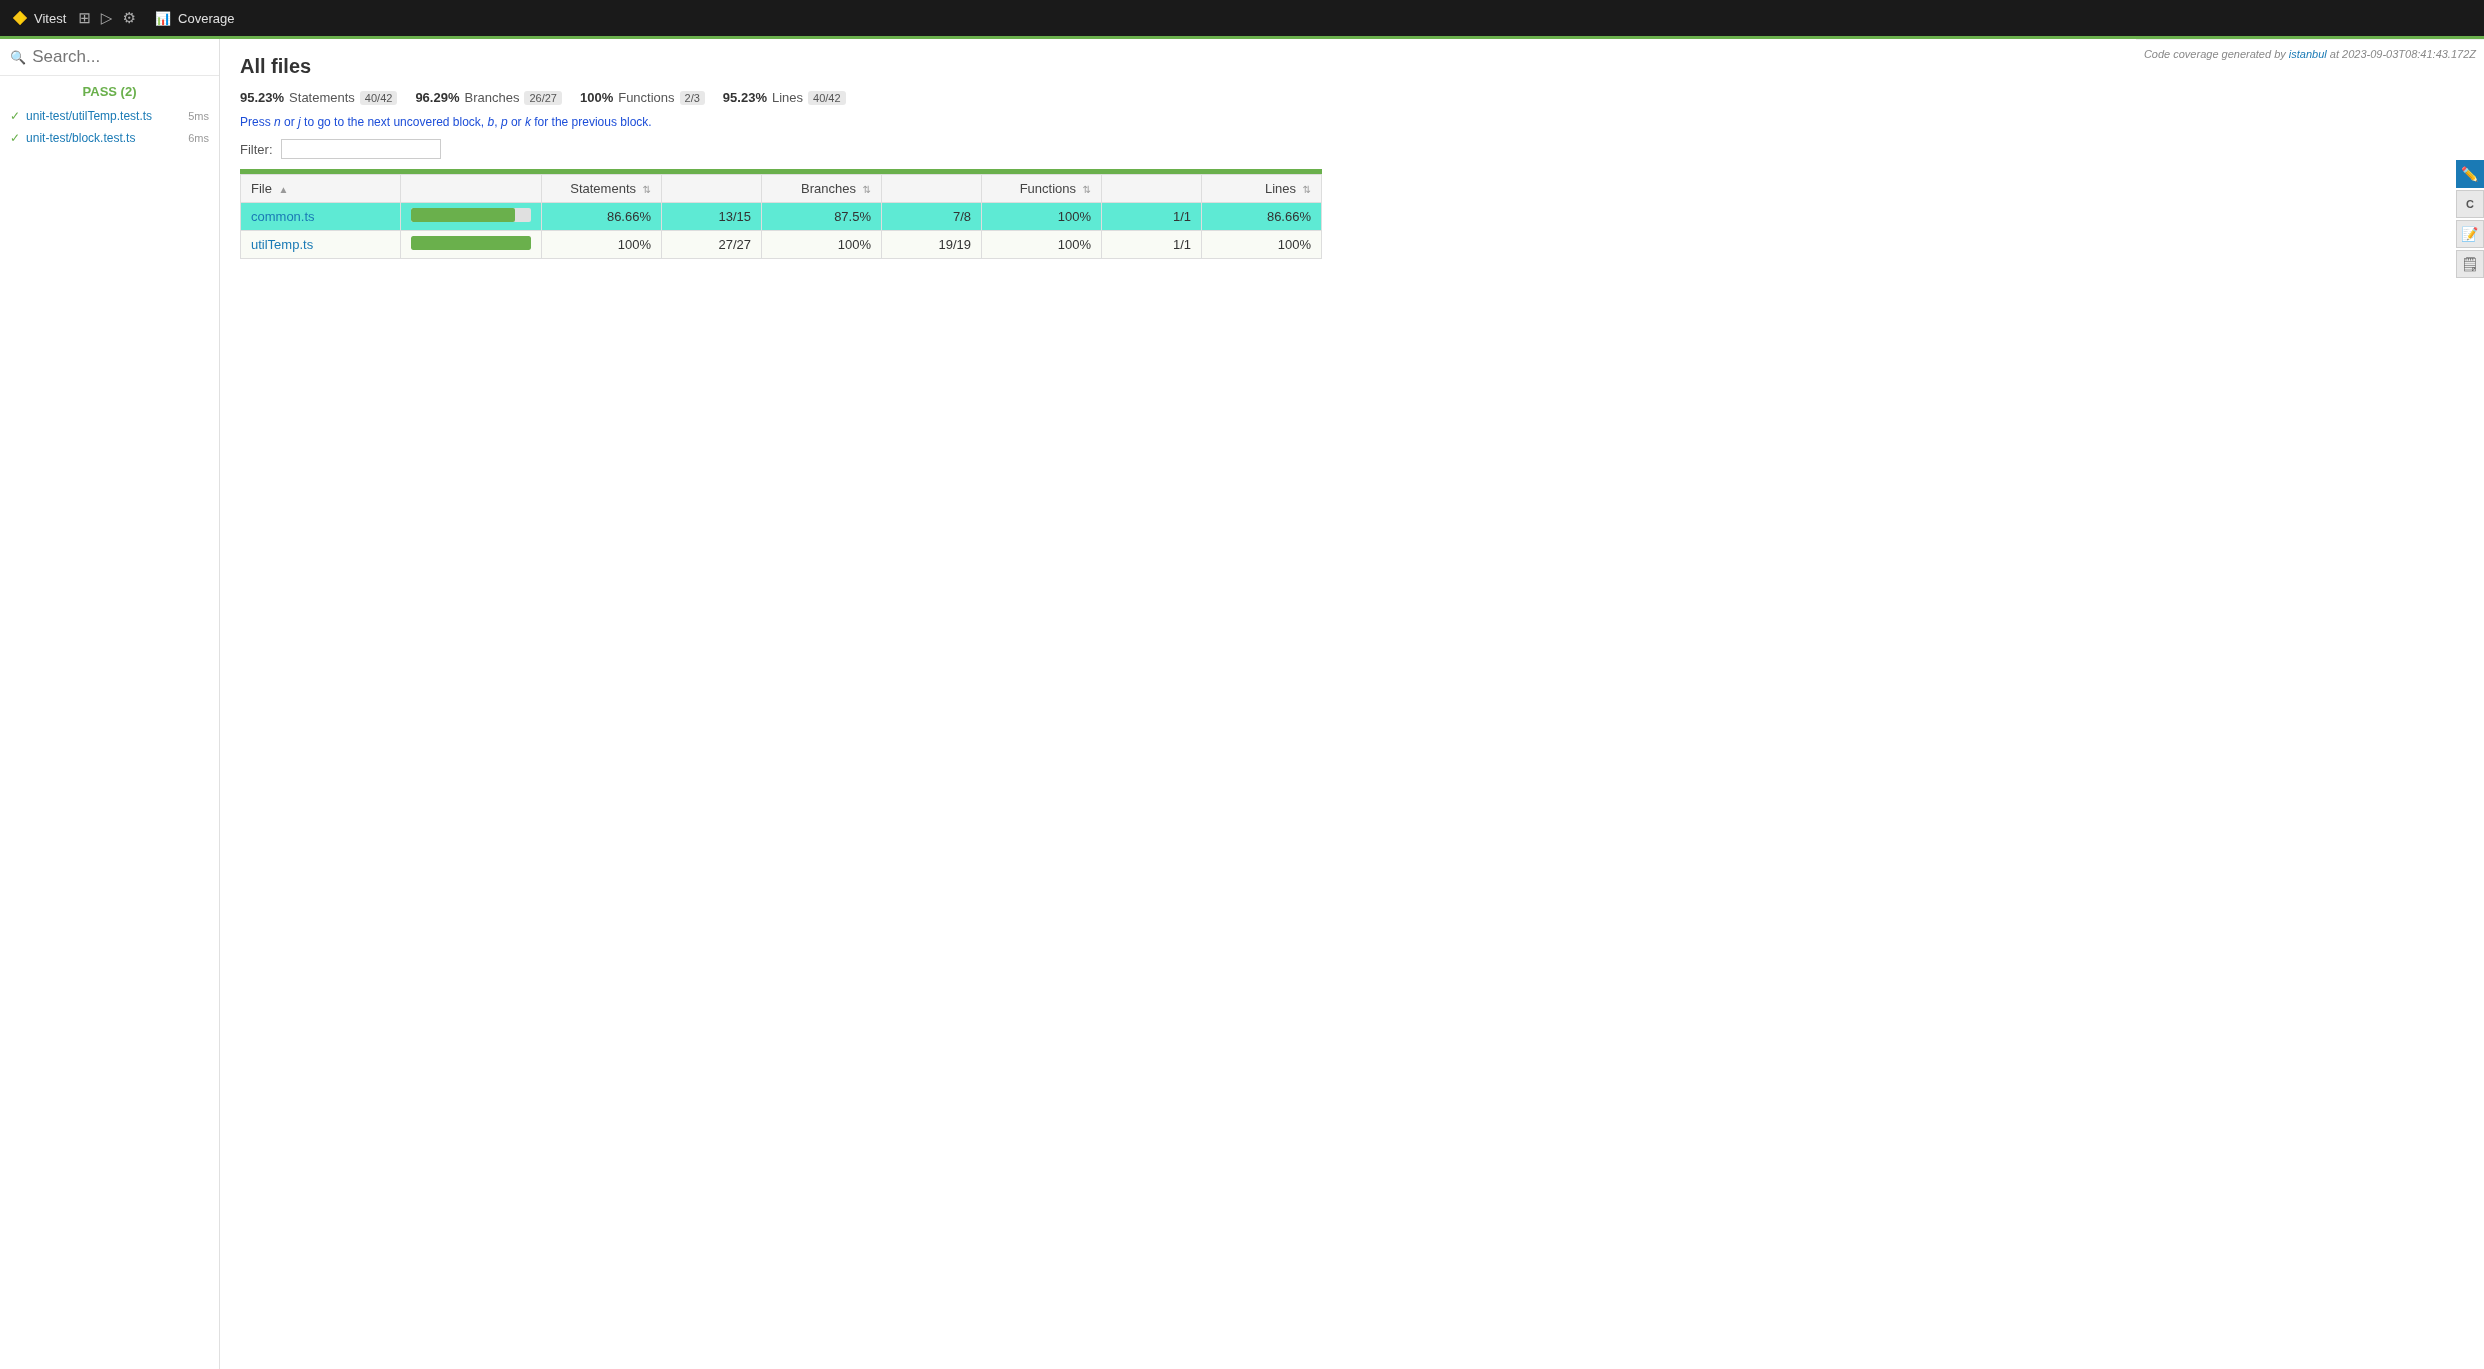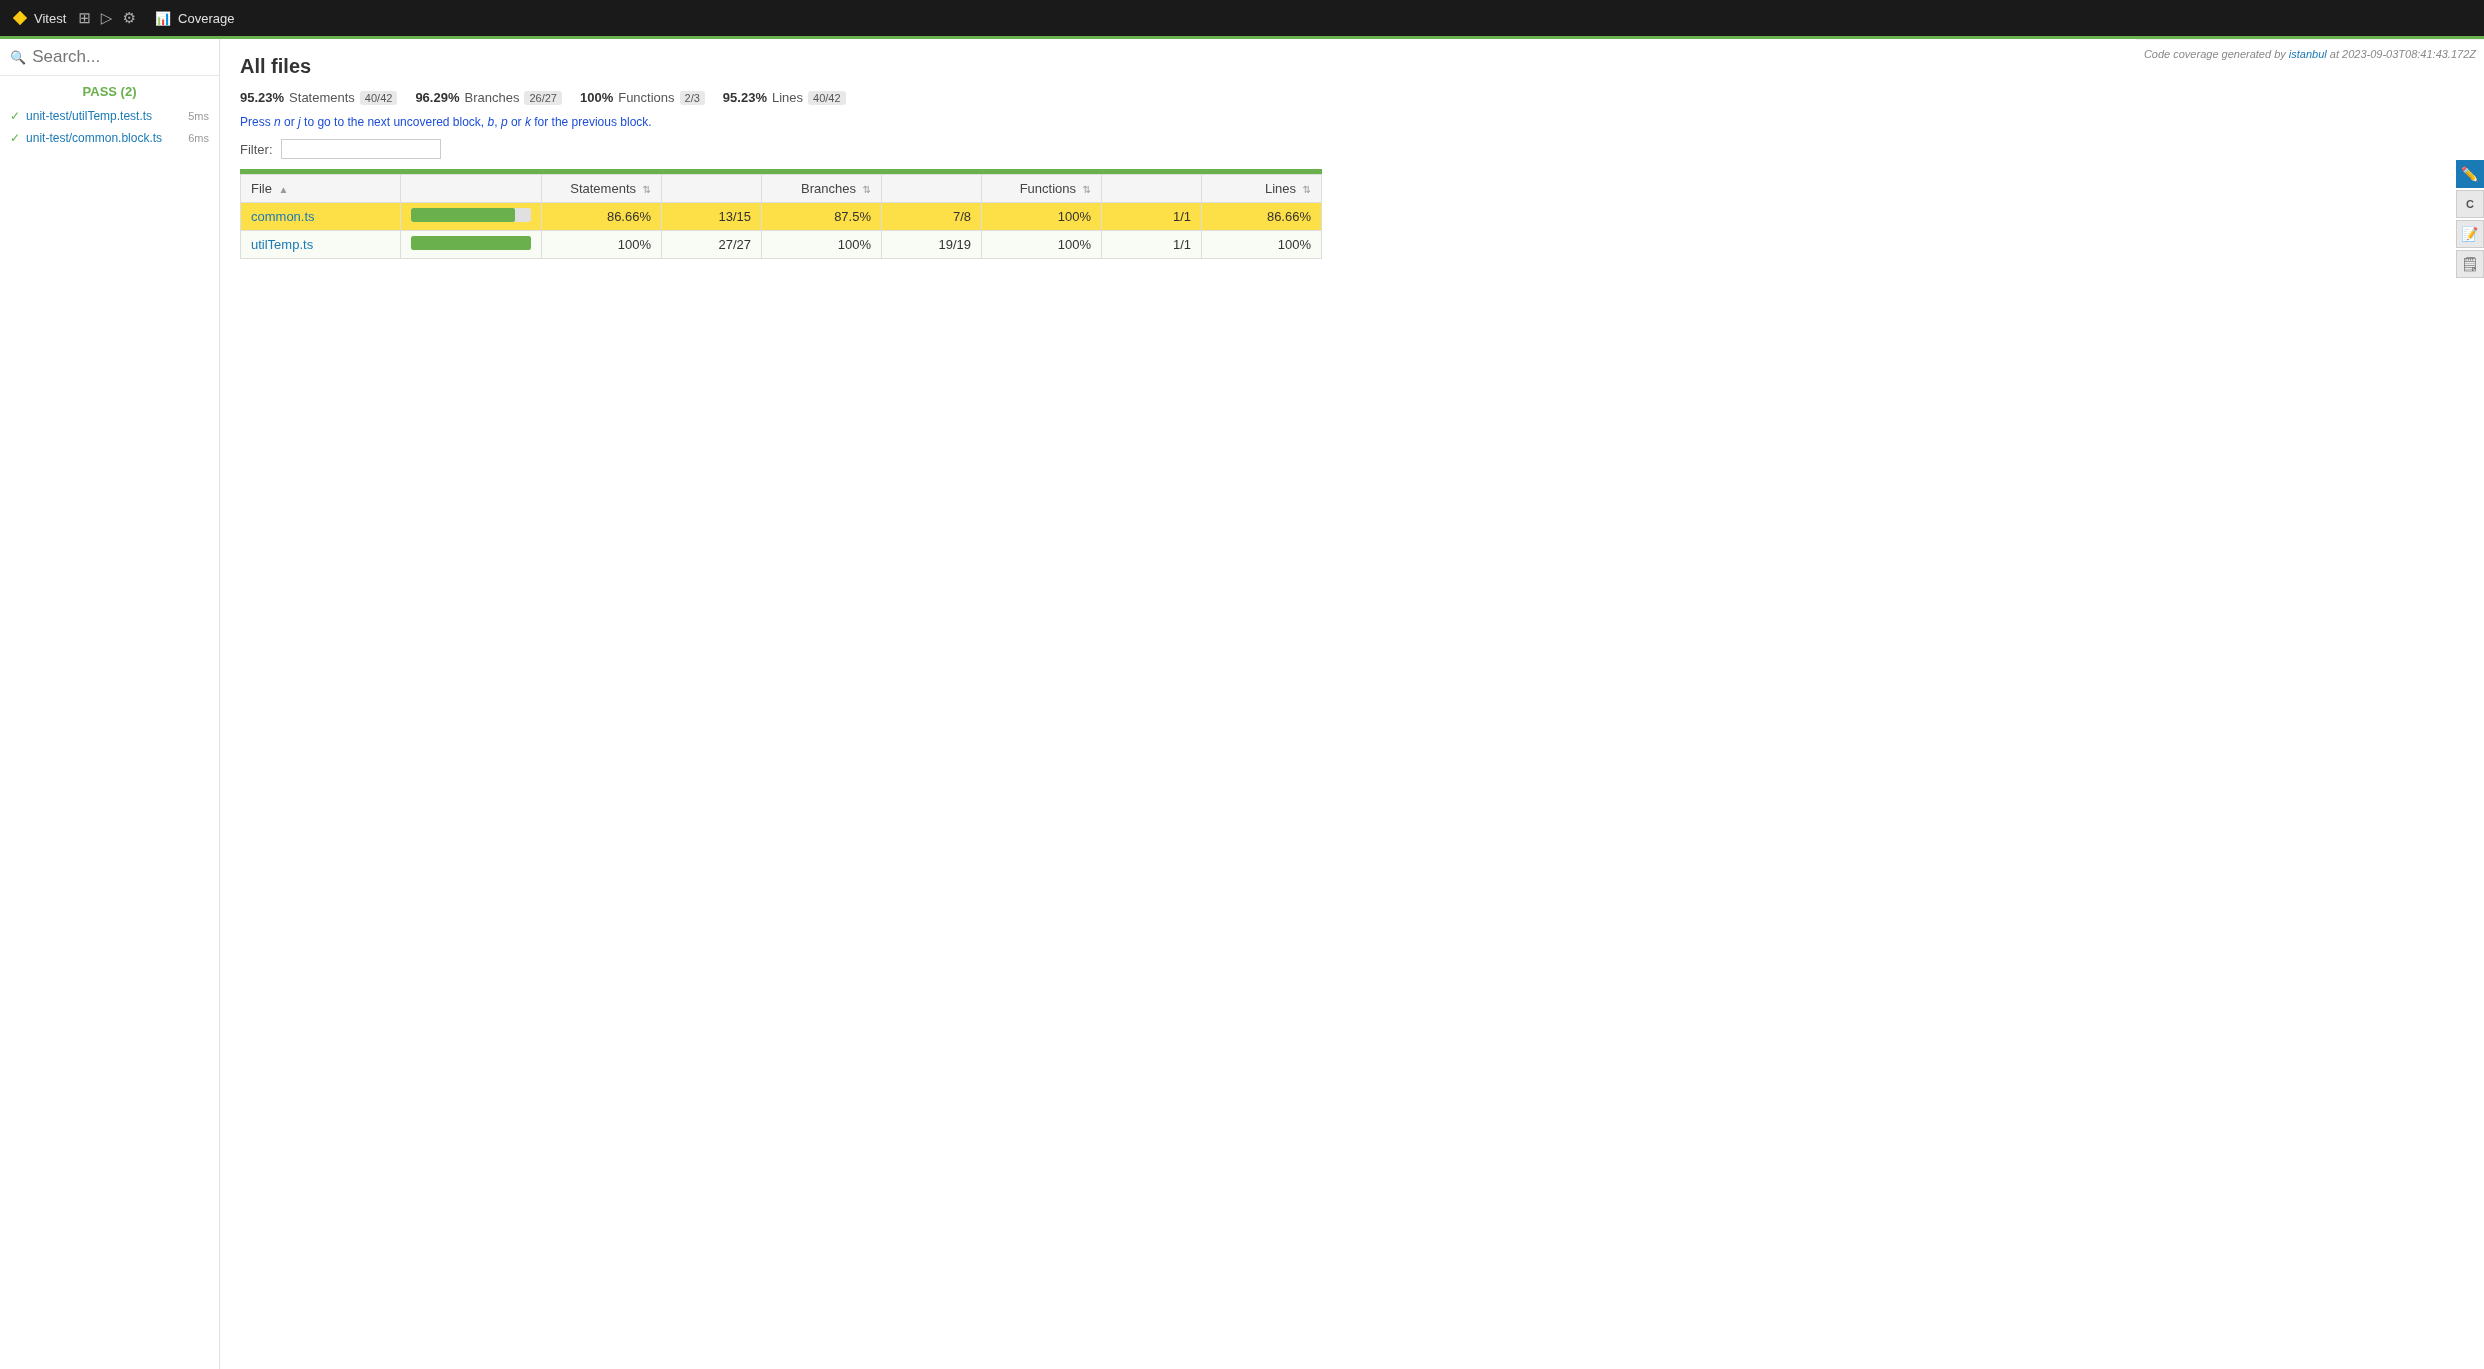--- a/index.html
+++ b/index.html
@@ -219,21 +219,21 @@
       border-radius: 2px;
       overflow: hidden;
       display: inline-block;
     }
     .progress-fill {
       height: 100%;
       background: #6ab04c;
       border-radius: 2px;
     }
 
-    .row-common td { background: #fde047; }
+    .row-common td { background: #5eead4; }
     .row-utiltemp td { background: #f9fbf5; }
 
     
     .footer {
       text-align: center;
       padding: 8px;
       font-size: 11px;
       color: #888;
       border-top: 1px solid #eee;
       font-style: italic;
@@ -296,21 +296,21 @@
     </div>
     <div class="pass-label">PASS (2)</div>
     <div class="test-list">
       <div class="test-item">
         <span class="check-icon">✓</span>
         <span class="test-name">unit-test/utilTemp.test.ts</span>
         <span class="test-time">5ms</span>
       </div>
       <div class="test-item">
         <span class="check-icon">✓</span>
-        <span class="test-name">unit-test/common.block.ts</span>
+        <span class="test-name">unit-test/block.test.ts</span>
         <span class="test-time">6ms</span>
       </div>
     </div>
   </div>
 
   <div class="content">
     <div class="content-inner">
       <div class="all-files-title">All files</div>
 
       <div class="summary-row">

